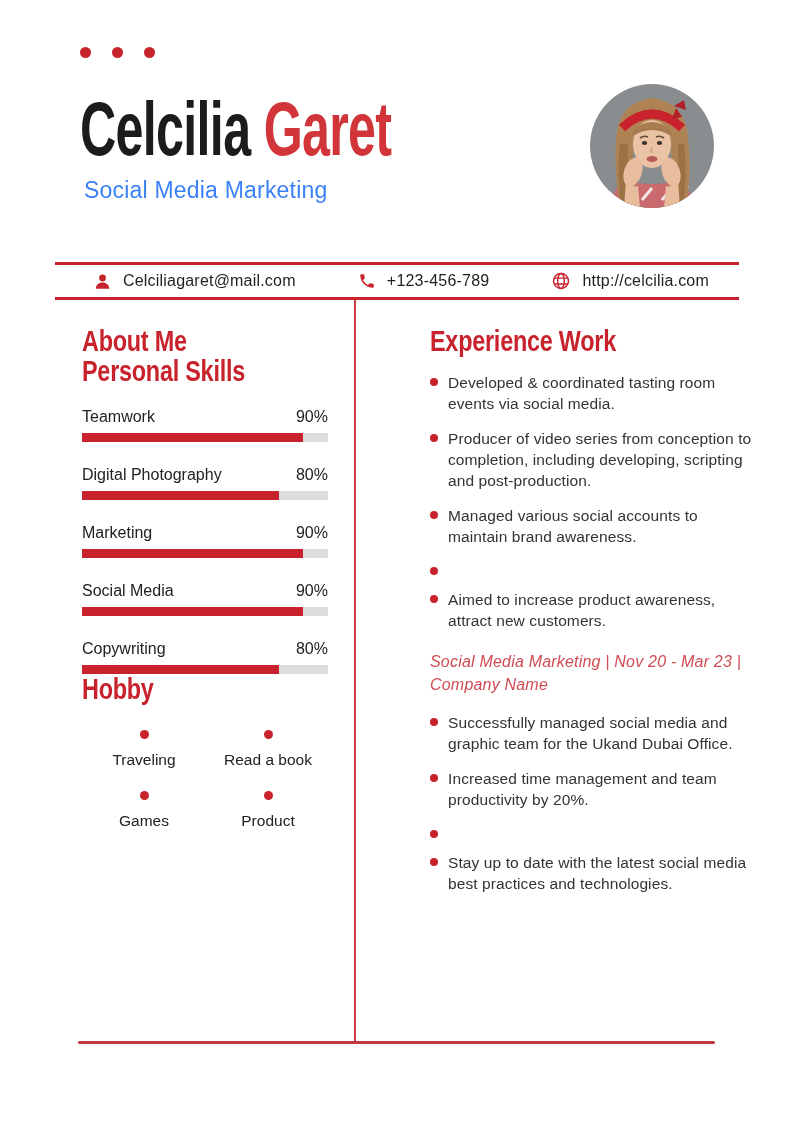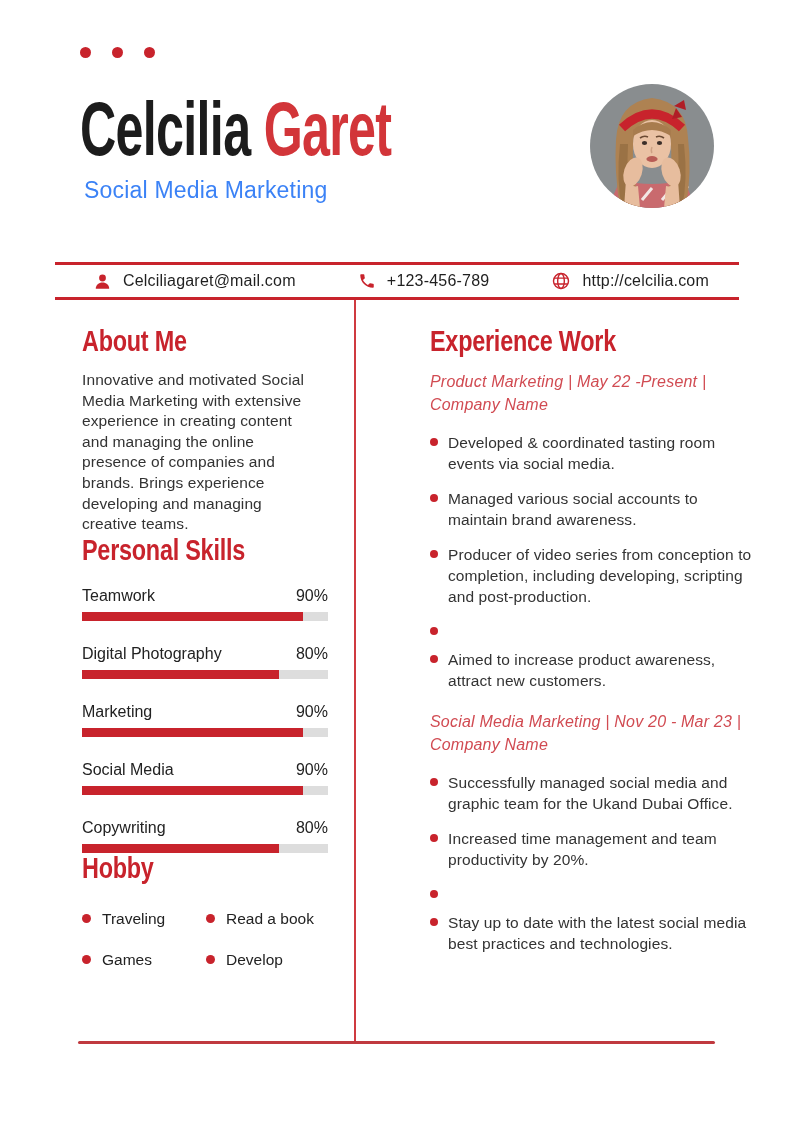--- a/index.html
+++ b/index.html
@@ -58,21 +58,21 @@
   
   .skills-title{margin-top:27px;}
   .skill-row{margin-top:21px;width:246px;}
   .skill-row + .skill-row{margin-top:23px;}
   .skill-head{display:flex;justify-content:space-between;font-size:16px;color:#222222;line-height:19px;}
   .skill-bar{margin-top:7px;height:9px;background:var(--bar-track);}
   .skill-fill{height:100%;background:var(--accent);}
   
   .hobby-title{margin-top:24px;}
   .hobby-grid{margin-top:26px;display:grid;grid-template-columns:124px auto;row-gap:22px;}
-  .hobby-item{display:flex;align-items:center;gap:11px;font-size:15.5px;color:#222222;line-height:19px;}
+  .hobby-item{display:flex;align-items:center;gap:11px;font-size:15.5px;color:#222222;line-height:19px;flex-direction:column;}
   .hobby-dot{width:9px;height:9px;border-radius:50%;background:var(--accent);flex:0 0 auto;}
   
   .job-heading{
     margin:15px 0 0;max-width:330px;
     font-size:16px;font-style:italic;line-height:22.5px;color:var(--job-heading);letter-spacing:0.2px;
   }
   .job-heading.second{margin-top:20px;}
   ul.bullets{list-style:none;margin:16px 0 0;padding:0;}
   ul.bullets li{display:flex;gap:10px;margin:0 0 14px;}
   .bullet-dot{flex:0 0 auto;width:8px;height:8px;border-radius:50%;background:var(--accent);margin-top:6px;}
@@ -155,21 +155,20 @@
       <span>http://celcilia.com</span>
     </div>
   </div>
 
   <div class="divider-v"></div>
   <div class="bottom-line"></div>
 
   <div class="left-col">
 
     <h2 class="section-title">About Me</h2>
-    <p class="about-text">Innovative and motivated Social Media Marketing with extensive experience in creating content and managing the online presence of companies and brands. Brings experience developing and managing creative teams.</p>
 
     <h2 class="section-title skills-title">Personal Skills</h2>
 
     <div class="skill-row">
       <div class="skill-head">
         <span>Teamwork</span>
         <span>90%</span>
       </div>
       <div class="skill-bar">
           <div class="skill-fill" style="width: 90%;"></div>
@@ -221,41 +220,40 @@
       <div class="hobby-item">
           <span class="hobby-dot"></span>
           <span>Read a book</span>
         </div>
       <div class="hobby-item">
           <span class="hobby-dot"></span>
           <span>Games</span>
         </div>
       <div class="hobby-item">
           <span class="hobby-dot"></span>
-          <span>Develop</span>
+          <span>Product</span>
         </div>
     </div>
   </div>
 
   <div class="right-col">
     <h2 class="section-title">Experience Work</h2>
 
-    <p class="job-heading">Product Marketing | May 22 -Present | Company Name</p>
     <ul class="bullets">
       <li>
           <span class="bullet-dot"></span>
           <span class="bullet-text">Developed &amp; coordinated tasting room events via social media.</span>
         </li>
       <li>
           <span class="bullet-dot"></span>
+          <span class="bullet-text">Producer of video series from conception to completion, including developing, scripting and post-production.</span>
+        </li>
+      <li>
+          <span class="bullet-dot"></span>
           <span class="bullet-text">Managed various social accounts to maintain brand awareness.</span>
-        </li>
-      <li>
-          <span class="bullet-dot"></span>
-          <span class="bullet-text">Producer of video series from conception to completion, including developing, scripting and post-production.</span>
         </li>
       <li>
           <span class="bullet-dot"></span>
         </li>
       <li>
           <span class="bullet-dot"></span>
           <span class="bullet-text">Aimed to increase product awareness, attract new customers.</span>
         </li>
     </ul>
 

